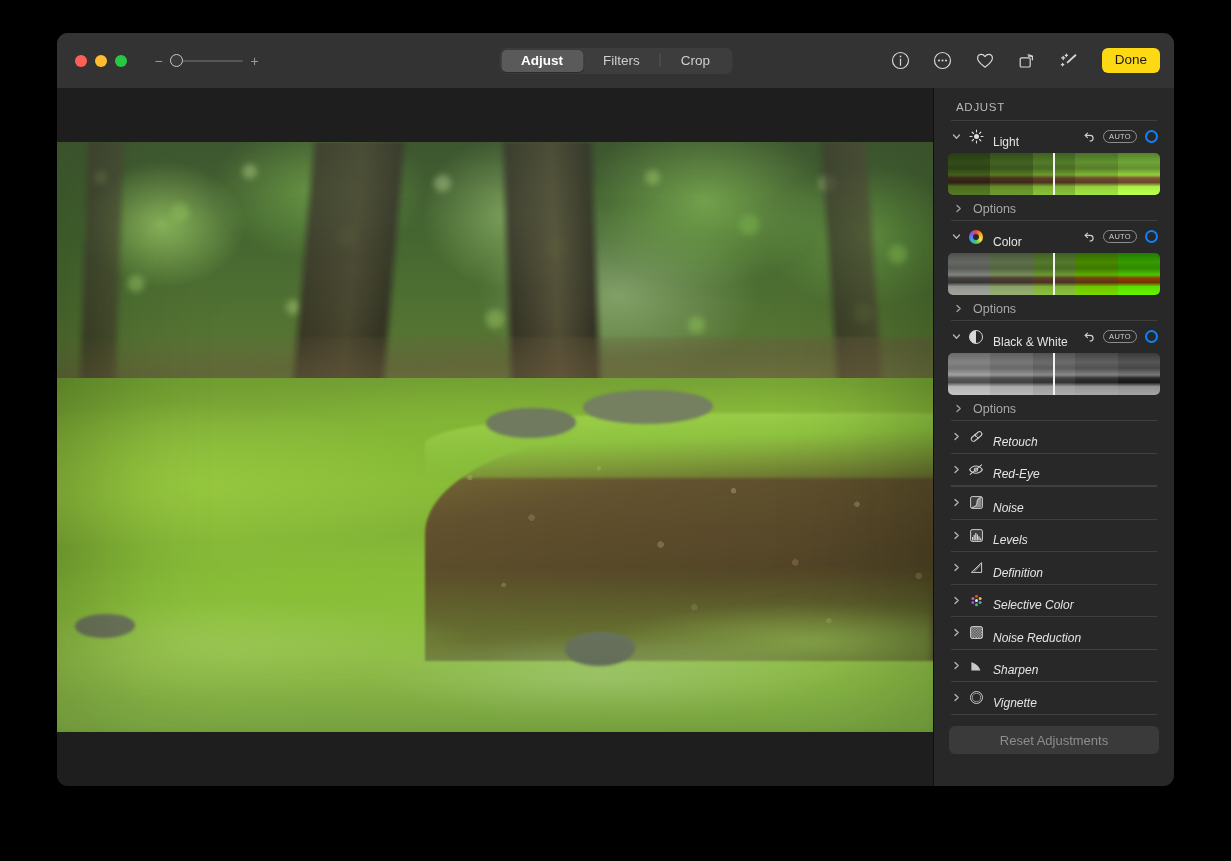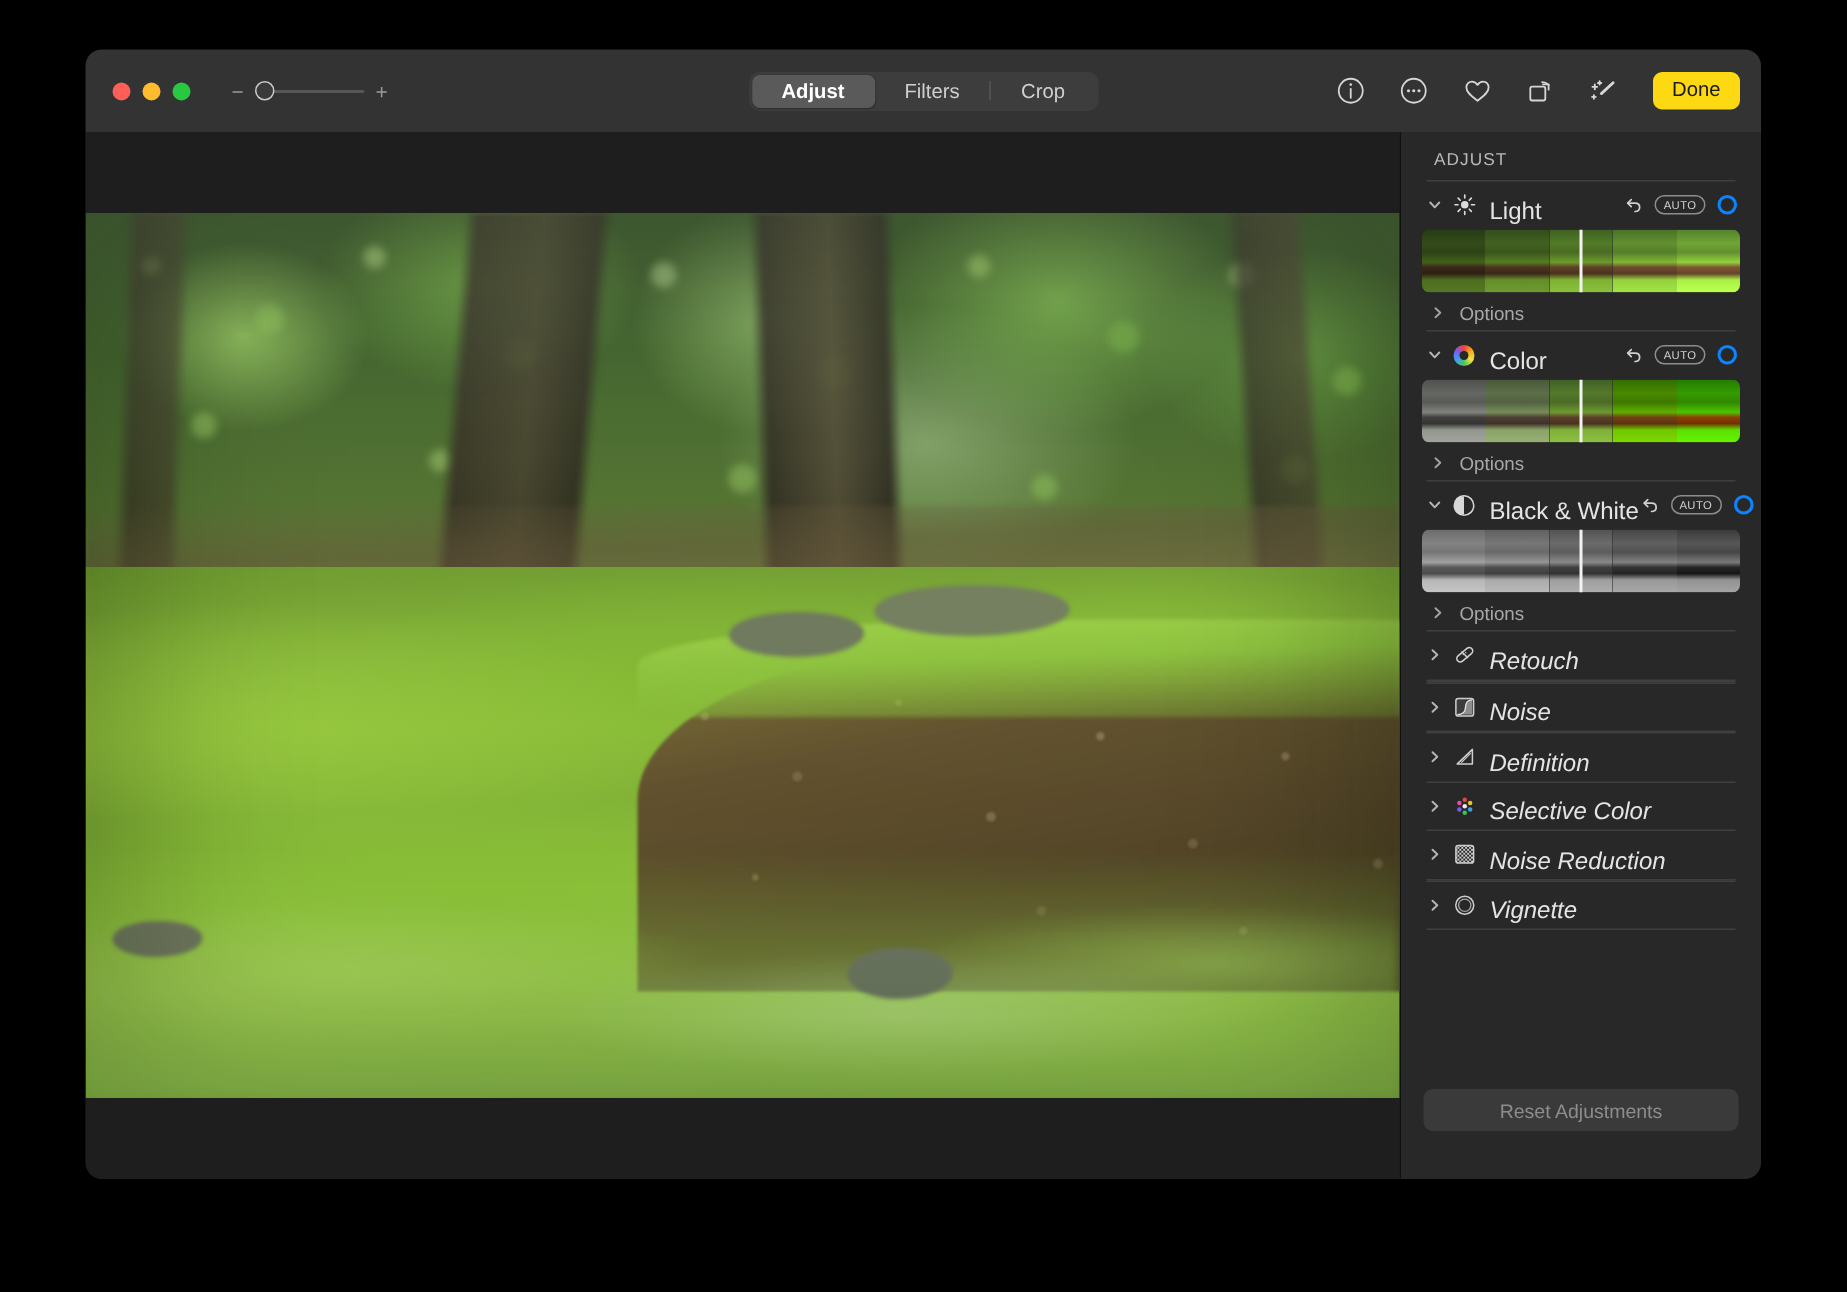--- a/index.html
+++ b/index.html
@@ -351,21 +351,21 @@
   }
   .chev.down { transform: none; }
   .row-icon {
     width: 22px;
     display: flex;
     align-items: center;
     justify-content: center;
     flex-shrink: 0;
   }
   .row-label {
-    font-size: 16px;
+    font-size: 12px;
     color: #e4e4e4;
     margin-left: 6px;
     white-space: nowrap;
     margin-top: 10px;
   }
   .row-controls {
     margin-left: auto;
     display: flex;
     align-items: center;
     gap: 8px;
@@ -728,20 +728,35 @@
             <path d="M5.3 5.3 9.7 9.7" stroke-width=".9"></path>
             <circle cx="6.5" cy="7.3" r=".5" fill="#cfcfcf" stroke="none"></circle>
             <circle cx="8.1" cy="6.1" r=".5" fill="#cfcfcf" stroke="none"></circle>
             <circle cx="8.6" cy="8.6" r=".5" fill="#cfcfcf" stroke="none"></circle>
           </svg>
         </span>
         <span class="row-label">Retouch</span>
       </div>
       <div class="hr"></div>
 
+      <div class="list-row">
+        <span class="chev">
+          <svg width="9" height="9" viewBox="0 0 9 9" fill="none" stroke="#b6b6b6" stroke-width="1.3" stroke-linecap="round" stroke-linejoin="round">
+              <path d="M3 1.5 6.2 4.5 3 7.5"></path>
+            </svg>
+        </span>
+        <span class="row-icon">
+          <svg width="16" height="15" viewBox="0 0 16 15" fill="none" stroke="#cfcfcf" stroke-width="1.05" stroke-linecap="round">
+            <path d="M1.6 7.6C3.2 5.2 5.4 4 8 4s4.8 1.2 6.4 3.6C12.8 10 10.6 11.2 8 11.2S3.2 10 1.6 7.6z"></path>
+            <circle cx="8" cy="7.6" r="1.7"></circle>
+            <path d="M2.2 12.4 13.6 2.8"></path>
+          </svg>
+        </span>
+        <span class="row-label">Red-Eye</span>
+      </div>
       <div class="hr"></div>
 
       <div class="hr"></div>
 
       <div class="list-row">
         <span class="chev">
           <svg width="9" height="9" viewBox="0 0 9 9" fill="none" stroke="#b6b6b6" stroke-width="1.3" stroke-linecap="round" stroke-linejoin="round">
               <path d="M3 1.5 6.2 4.5 3 7.5"></path>
             </svg>
         </span>
@@ -749,20 +764,39 @@
           <svg width="15" height="15" viewBox="0 0 15 15">
             <rect x="1.6" y="1.6" width="11.8" height="11.8" rx="1.6" fill="#3d3d3d" stroke="#cfcfcf" stroke-width="1"></rect>
             <path d="M2.6 12.4C6 12.4 8 10.4 8 7.5S9.6 2.6 12.4 2.6v9.8z" fill="#8e8e8e"></path>
             <path d="M2.6 12.4C6 12.4 8 10.4 8 7.5S9.6 2.6 12.4 2.6" fill="none" stroke="#e4e4e4" stroke-width=".9"></path>
           </svg>
         </span>
         <span class="row-label">Noise</span>
       </div>
       <div class="hr"></div>
 
+      <div class="list-row">
+        <span class="chev">
+          <svg width="9" height="9" viewBox="0 0 9 9" fill="none" stroke="#b6b6b6" stroke-width="1.3" stroke-linecap="round" stroke-linejoin="round">
+              <path d="M3 1.5 6.2 4.5 3 7.5"></path>
+            </svg>
+        </span>
+        <span class="row-icon">
+          <svg width="15" height="15" viewBox="0 0 15 15">
+            <rect x="1.6" y="1.6" width="11.8" height="11.8" rx="1.6" fill="#3d3d3d" stroke="#cfcfcf" stroke-width="1"></rect>
+            <rect x="3" y="9" width="1.2" height="3.4" fill="#d2d2d2"></rect>
+            <rect x="4.6" y="7" width="1.2" height="5.4" fill="#d2d2d2"></rect>
+            <rect x="6.2" y="5" width="1.2" height="7.4" fill="#d2d2d2"></rect>
+            <rect x="7.8" y="6.4" width="1.2" height="6" fill="#d2d2d2"></rect>
+            <rect x="9.4" y="8.2" width="1.2" height="4.2" fill="#d2d2d2"></rect>
+            <rect x="11" y="10.2" width="1.2" height="2.2" fill="#d2d2d2"></rect>
+          </svg>
+        </span>
+        <span class="row-label">Levels</span>
+      </div>
       <div class="hr"></div>
 
       <div class="list-row">
         <span class="chev">
           <svg width="9" height="9" viewBox="0 0 9 9" fill="none" stroke="#b6b6b6" stroke-width="1.3" stroke-linecap="round" stroke-linejoin="round">
               <path d="M3 1.5 6.2 4.5 3 7.5"></path>
             </svg>
         </span>
         <span class="row-icon">
           <svg width="15" height="15" viewBox="0 0 15 15" fill="none" stroke="#cfcfcf" stroke-width="1">
@@ -809,20 +843,33 @@
                 <rect x="1.3" y="1.3" width="1.3" height="1.3" fill="#c9c9c9"></rect>
               </pattern>
             </defs>
             <rect x="1.6" y="1.6" width="11.8" height="11.8" rx="1.6" fill="url(#checker)" stroke="#cfcfcf" stroke-width="1"></rect>
           </svg>
         </span>
         <span class="row-label">Noise Reduction</span>
       </div>
       <div class="hr"></div>
 
+      <div class="list-row">
+        <span class="chev">
+          <svg width="9" height="9" viewBox="0 0 9 9" fill="none" stroke="#b6b6b6" stroke-width="1.3" stroke-linecap="round" stroke-linejoin="round">
+              <path d="M3 1.5 6.2 4.5 3 7.5"></path>
+            </svg>
+        </span>
+        <span class="row-icon">
+          <svg width="15" height="15" viewBox="0 0 15 15">
+            <path d="M2.4 12.4V4.2c4.3 1 7.6 4.2 9 8.2z" fill="#c9c9c9"></path>
+          </svg>
+        </span>
+        <span class="row-label">Sharpen</span>
+      </div>
       <div class="hr"></div>
 
       <div class="list-row">
         <span class="chev">
           <svg width="9" height="9" viewBox="0 0 9 9" fill="none" stroke="#b6b6b6" stroke-width="1.3" stroke-linecap="round" stroke-linejoin="round">
               <path d="M3 1.5 6.2 4.5 3 7.5"></path>
             </svg>
         </span>
         <span class="row-icon">
           <svg width="15" height="15" viewBox="0 0 15 15" fill="none" stroke="#cfcfcf">

